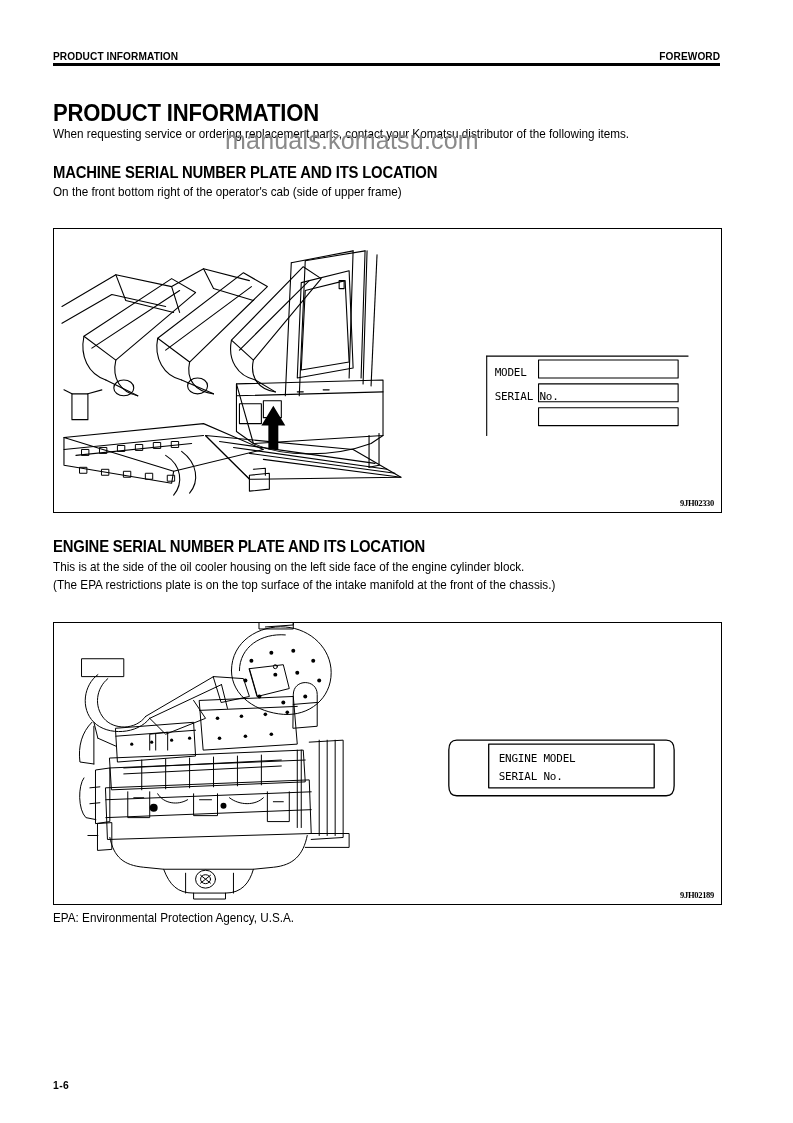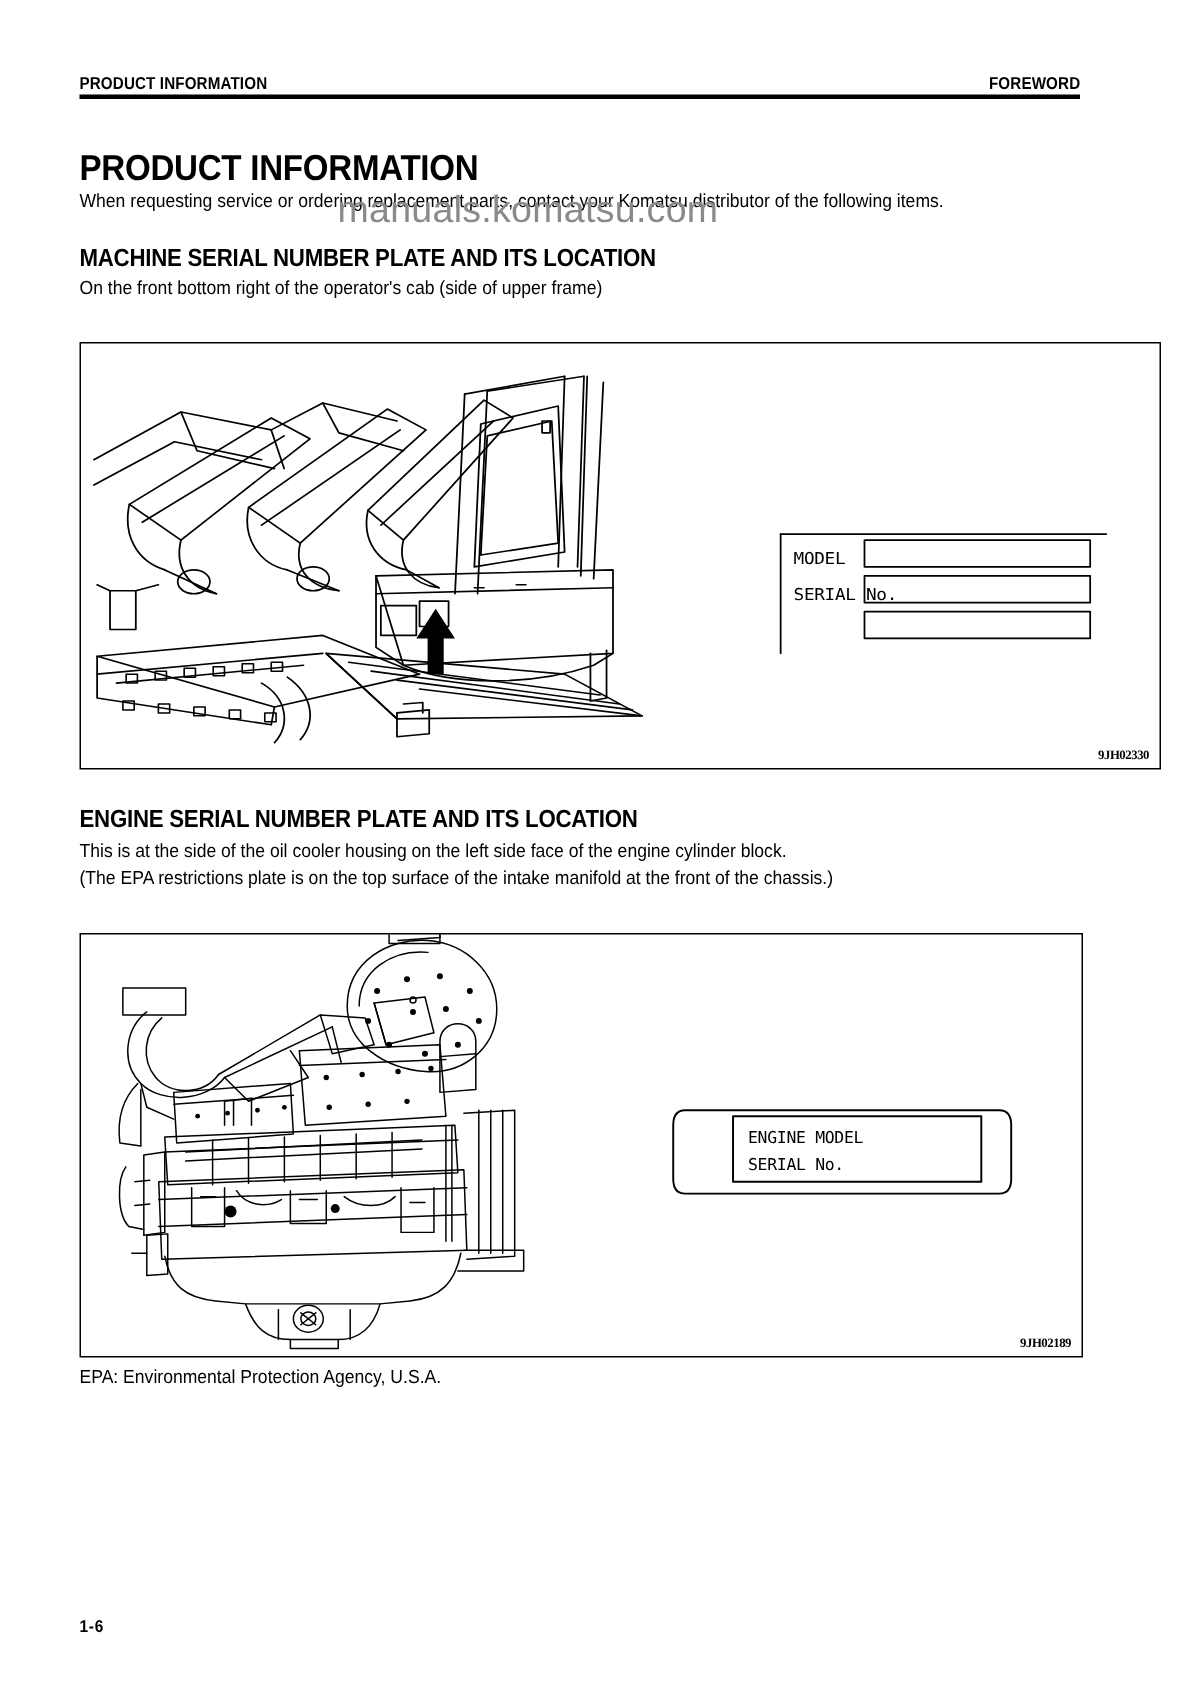--- a/index.html
+++ b/index.html
@@ -111,21 +111,21 @@
   
   .figure-box {
     position: absolute;
     border: 1.5px solid #000000;
     background: #ffffff;
     box-sizing: border-box;
   }
   #figure-machine {
     left: 53px;
     top: 228px;
-    width: 721px;
+    width: 669px;
     height: 285px;
     text-align: center;
   }
   #figure-engine {
     left: 53px;
     top: 622px;
     width: 669px;
     height: 283px;
   }
   .figure-box svg {

